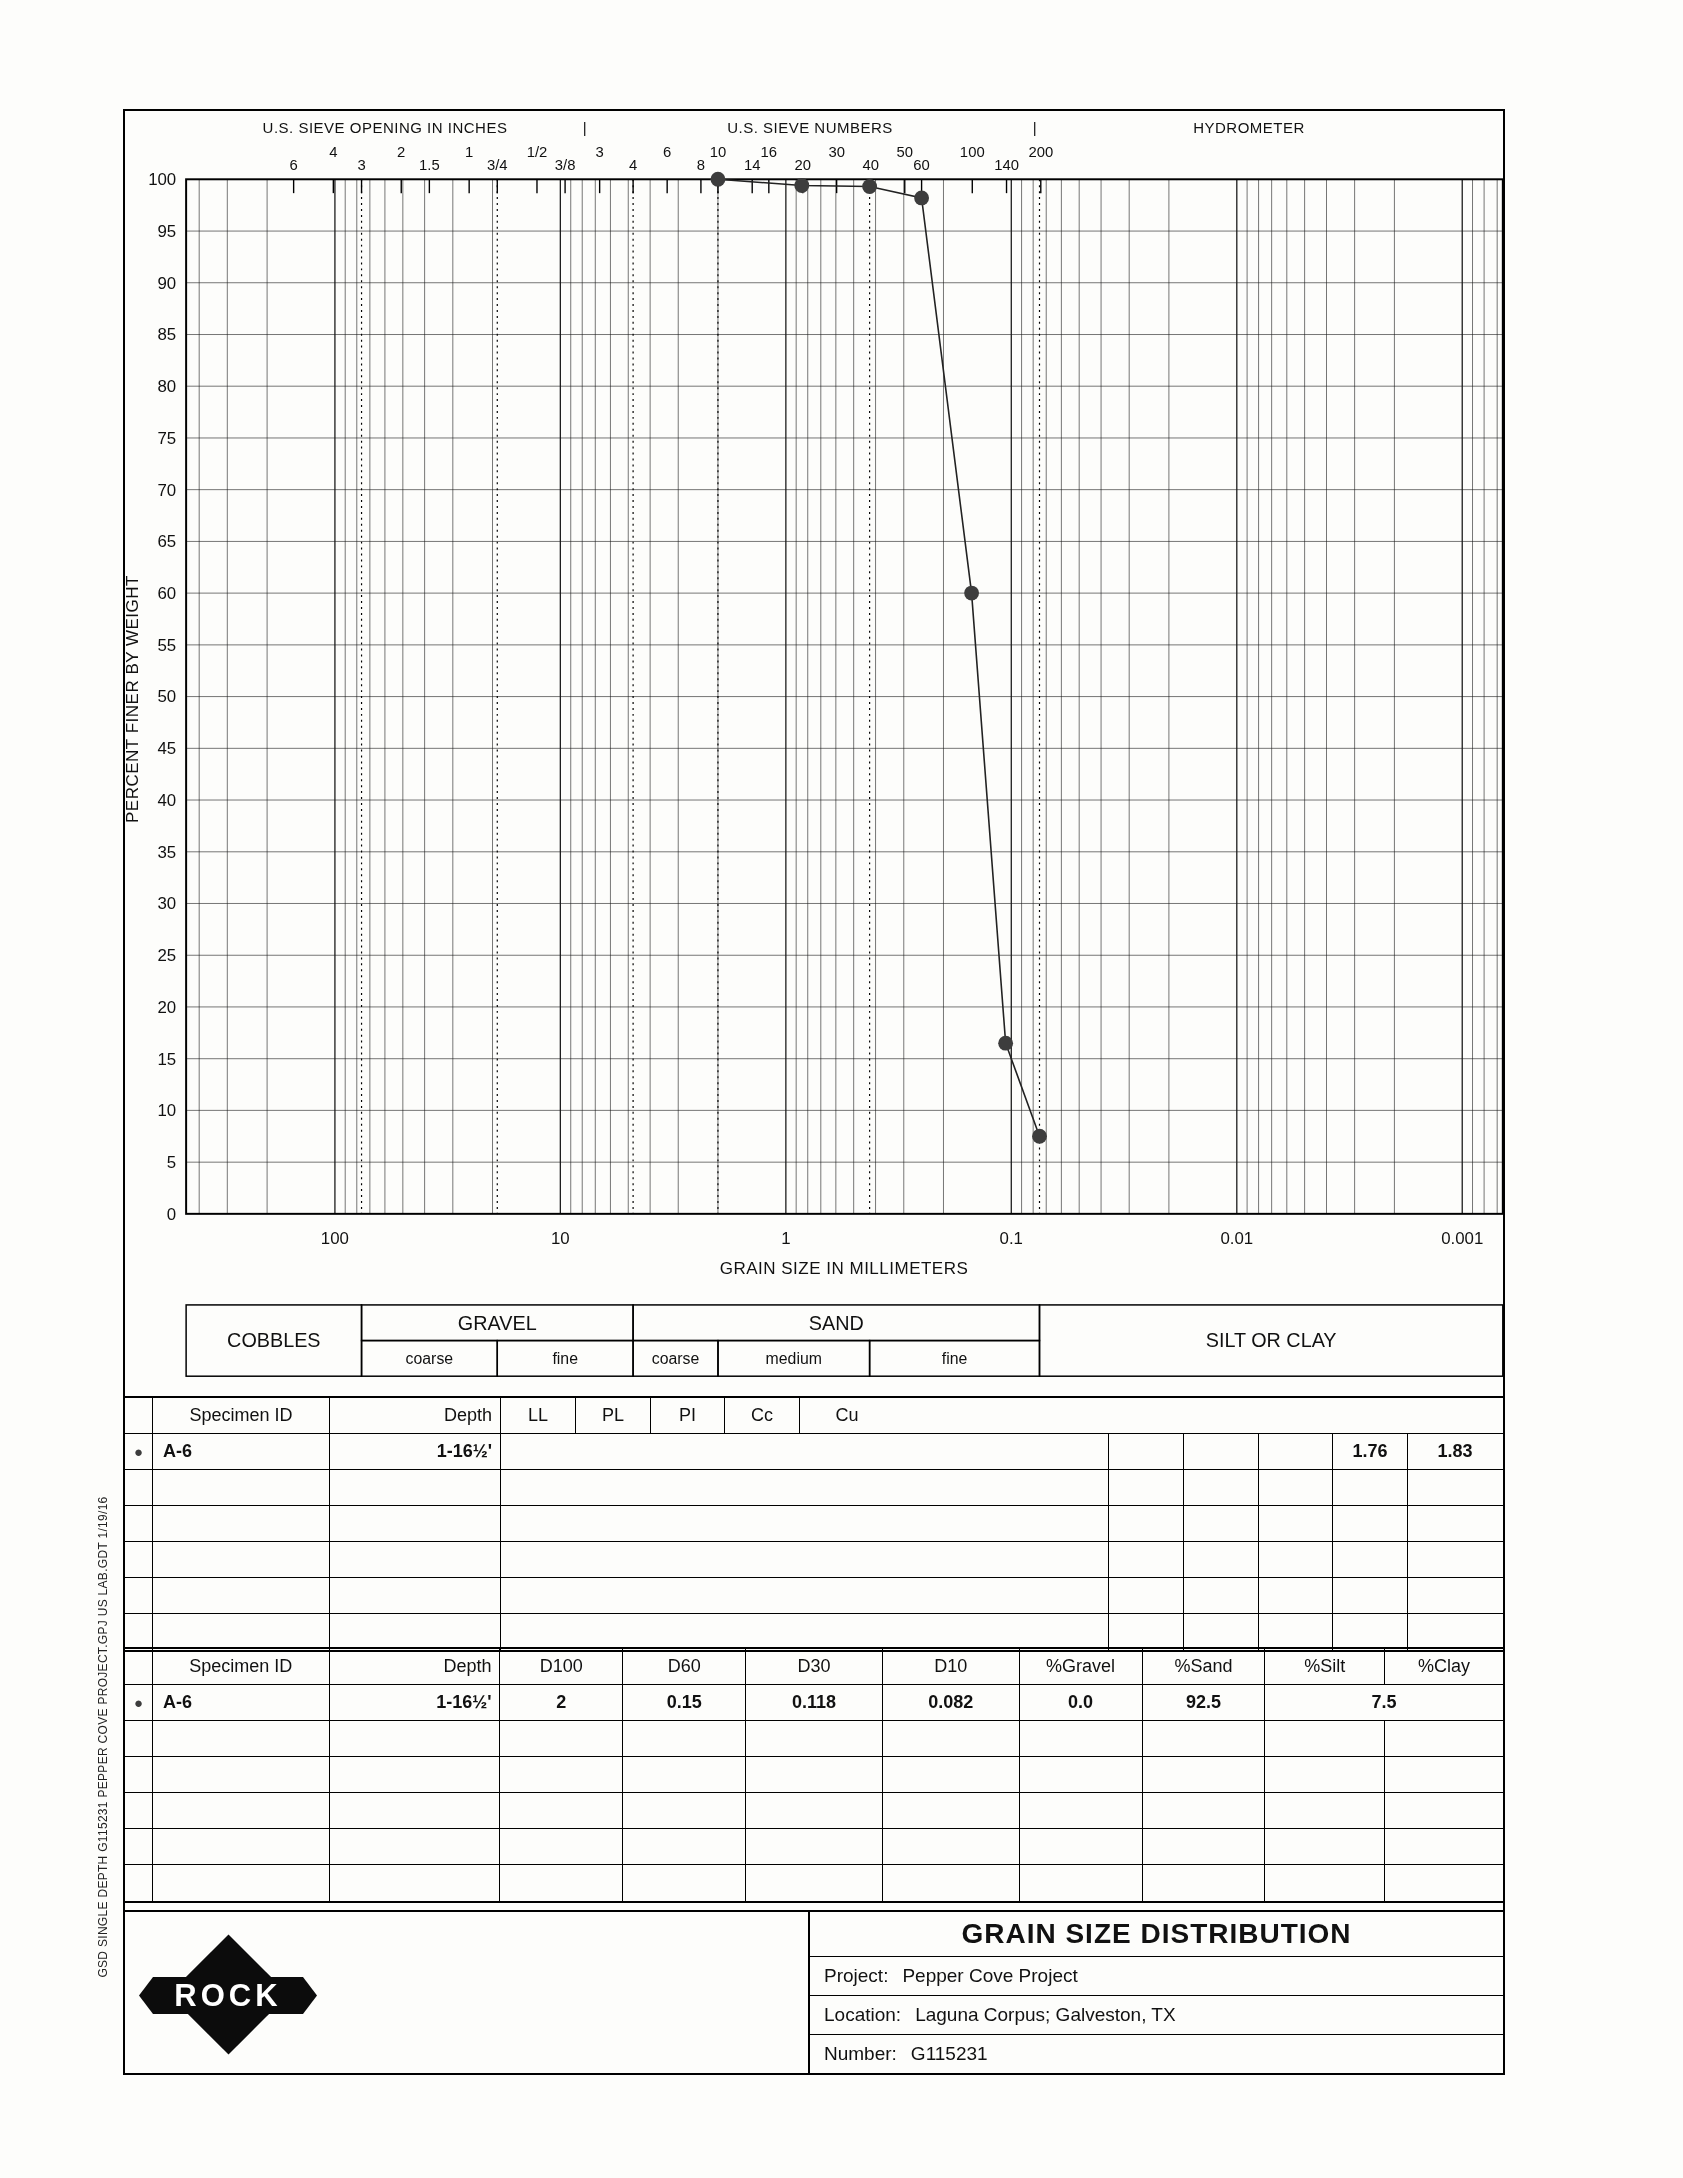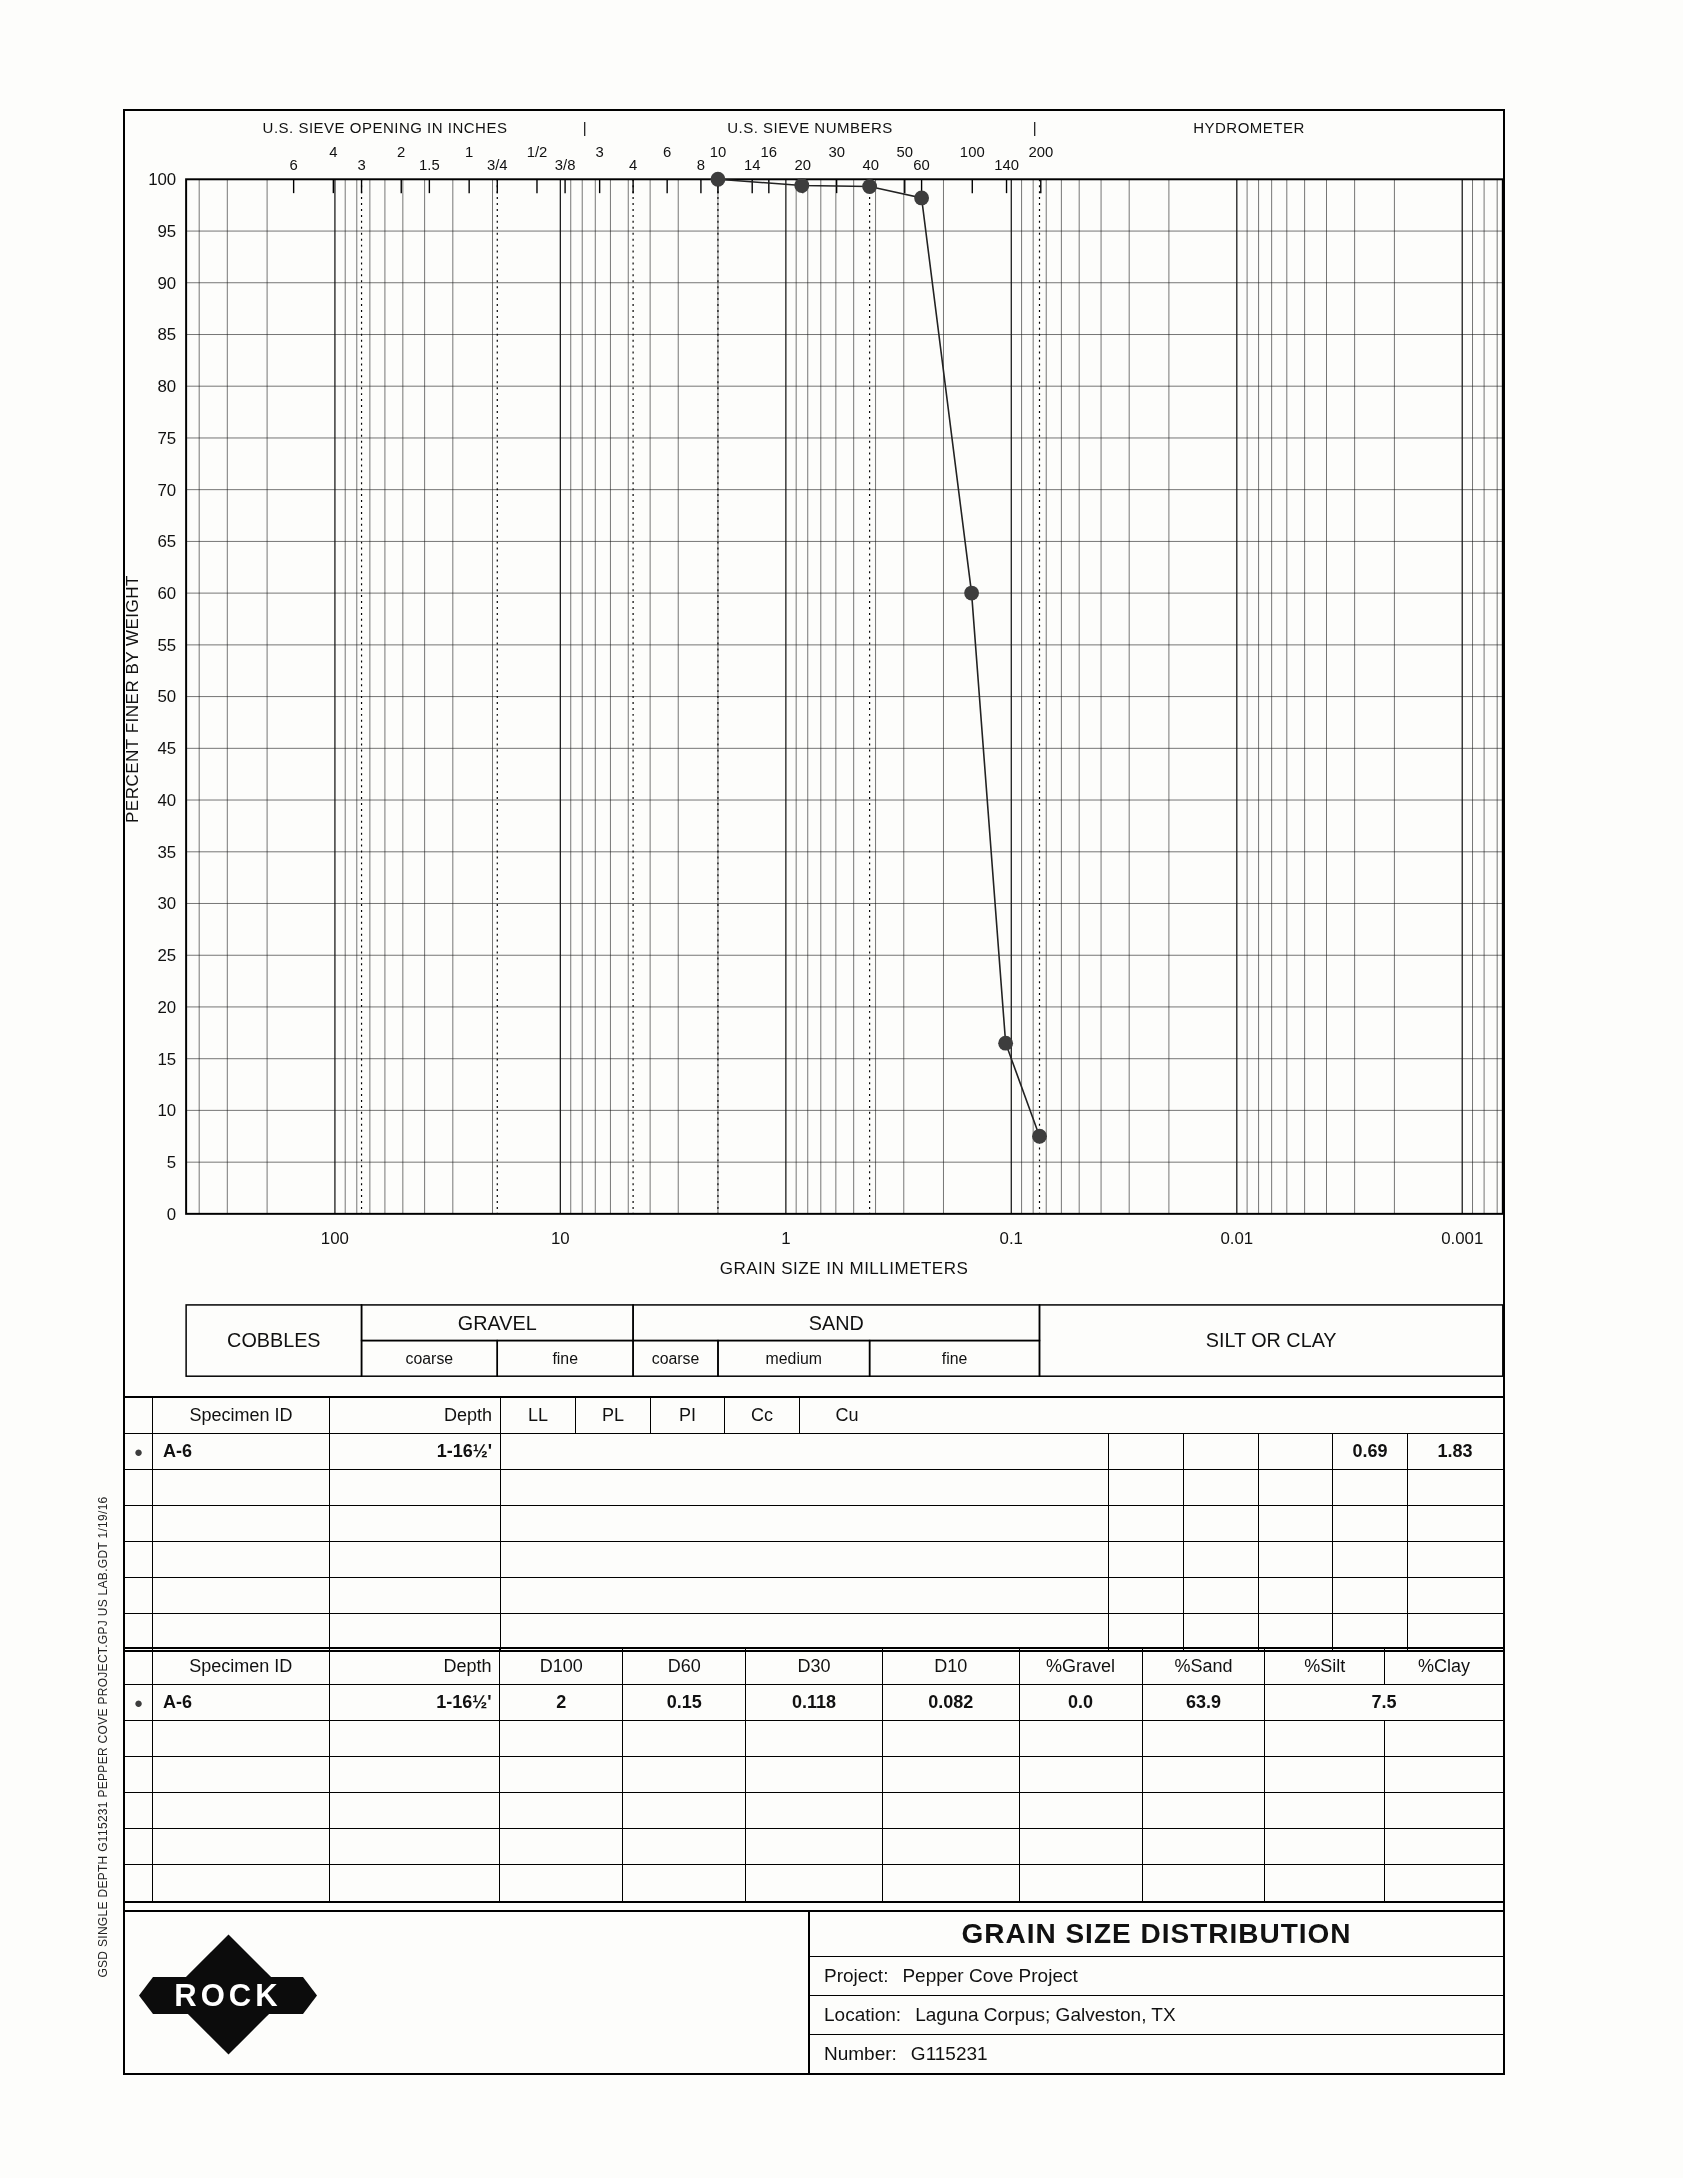--- a/index.html
+++ b/index.html
@@ -256,21 +256,21 @@
         <div class="tcell c" style="width: 94px;">Cu</div>
       </div>
       <div class="trow">
         <div class="tcell c marker" style="width: 28px;">●</div>
         <div class="tcell b padl" style="width: 177px;">A-6</div>
         <div class="tcell b r padr" style="width: 171px;">1-16½'</div>
         <div class="tcell b padl" style="width: 608px;"></div>
         <div class="tcell b c" style="width: 75px;"></div>
         <div class="tcell b c" style="width: 75px;"></div>
         <div class="tcell b c" style="width: 74px;"></div>
-        <div class="tcell b c" style="width: 75px;">0.69</div>
+        <div class="tcell b c" style="width: 75px;">1.76</div>
         <div class="tcell b c" style="width: 94px;">1.83</div>
       </div>
       <div class="trow">
         <div class="tcell" style="width: 28px;"></div>
         <div class="tcell" style="width: 177px;"></div>
         <div class="tcell" style="width: 171px;"></div>
         <div class="tcell" style="width: 608px;"></div>
         <div class="tcell" style="width: 75px;"></div>
         <div class="tcell" style="width: 75px;"></div>
         <div class="tcell" style="width: 74px;"></div>
@@ -339,21 +339,21 @@
       </div>
       <div class="trow">
         <div class="tcell c marker" style="width: 28px;">●</div>
         <div class="tcell b padl" style="width: 177px;">A-6</div>
         <div class="tcell b r padr" style="width: 171px;">1-16½'</div>
         <div class="tcell b c" style="width: 123px;">2</div>
         <div class="tcell b c" style="width: 123px;">0.15</div>
         <div class="tcell b c" style="width: 137px;">0.118</div>
         <div class="tcell b c" style="width: 137px;">0.082</div>
         <div class="tcell b c" style="width: 123px;">0.0</div>
-        <div class="tcell b c" style="width: 123px;">63.9</div>
+        <div class="tcell b c" style="width: 123px;">92.5</div>
         <div class="tcell b c" style="width: 238px;">7.5</div>
       </div>
       <div class="trow">
         <div class="tcell" style="width: 28px;"></div>
         <div class="tcell" style="width: 177px;"></div>
         <div class="tcell" style="width: 171px;"></div>
         <div class="tcell" style="width: 123px;"></div>
         <div class="tcell" style="width: 123px;"></div>
         <div class="tcell" style="width: 137px;"></div>
         <div class="tcell" style="width: 137px;"></div>

